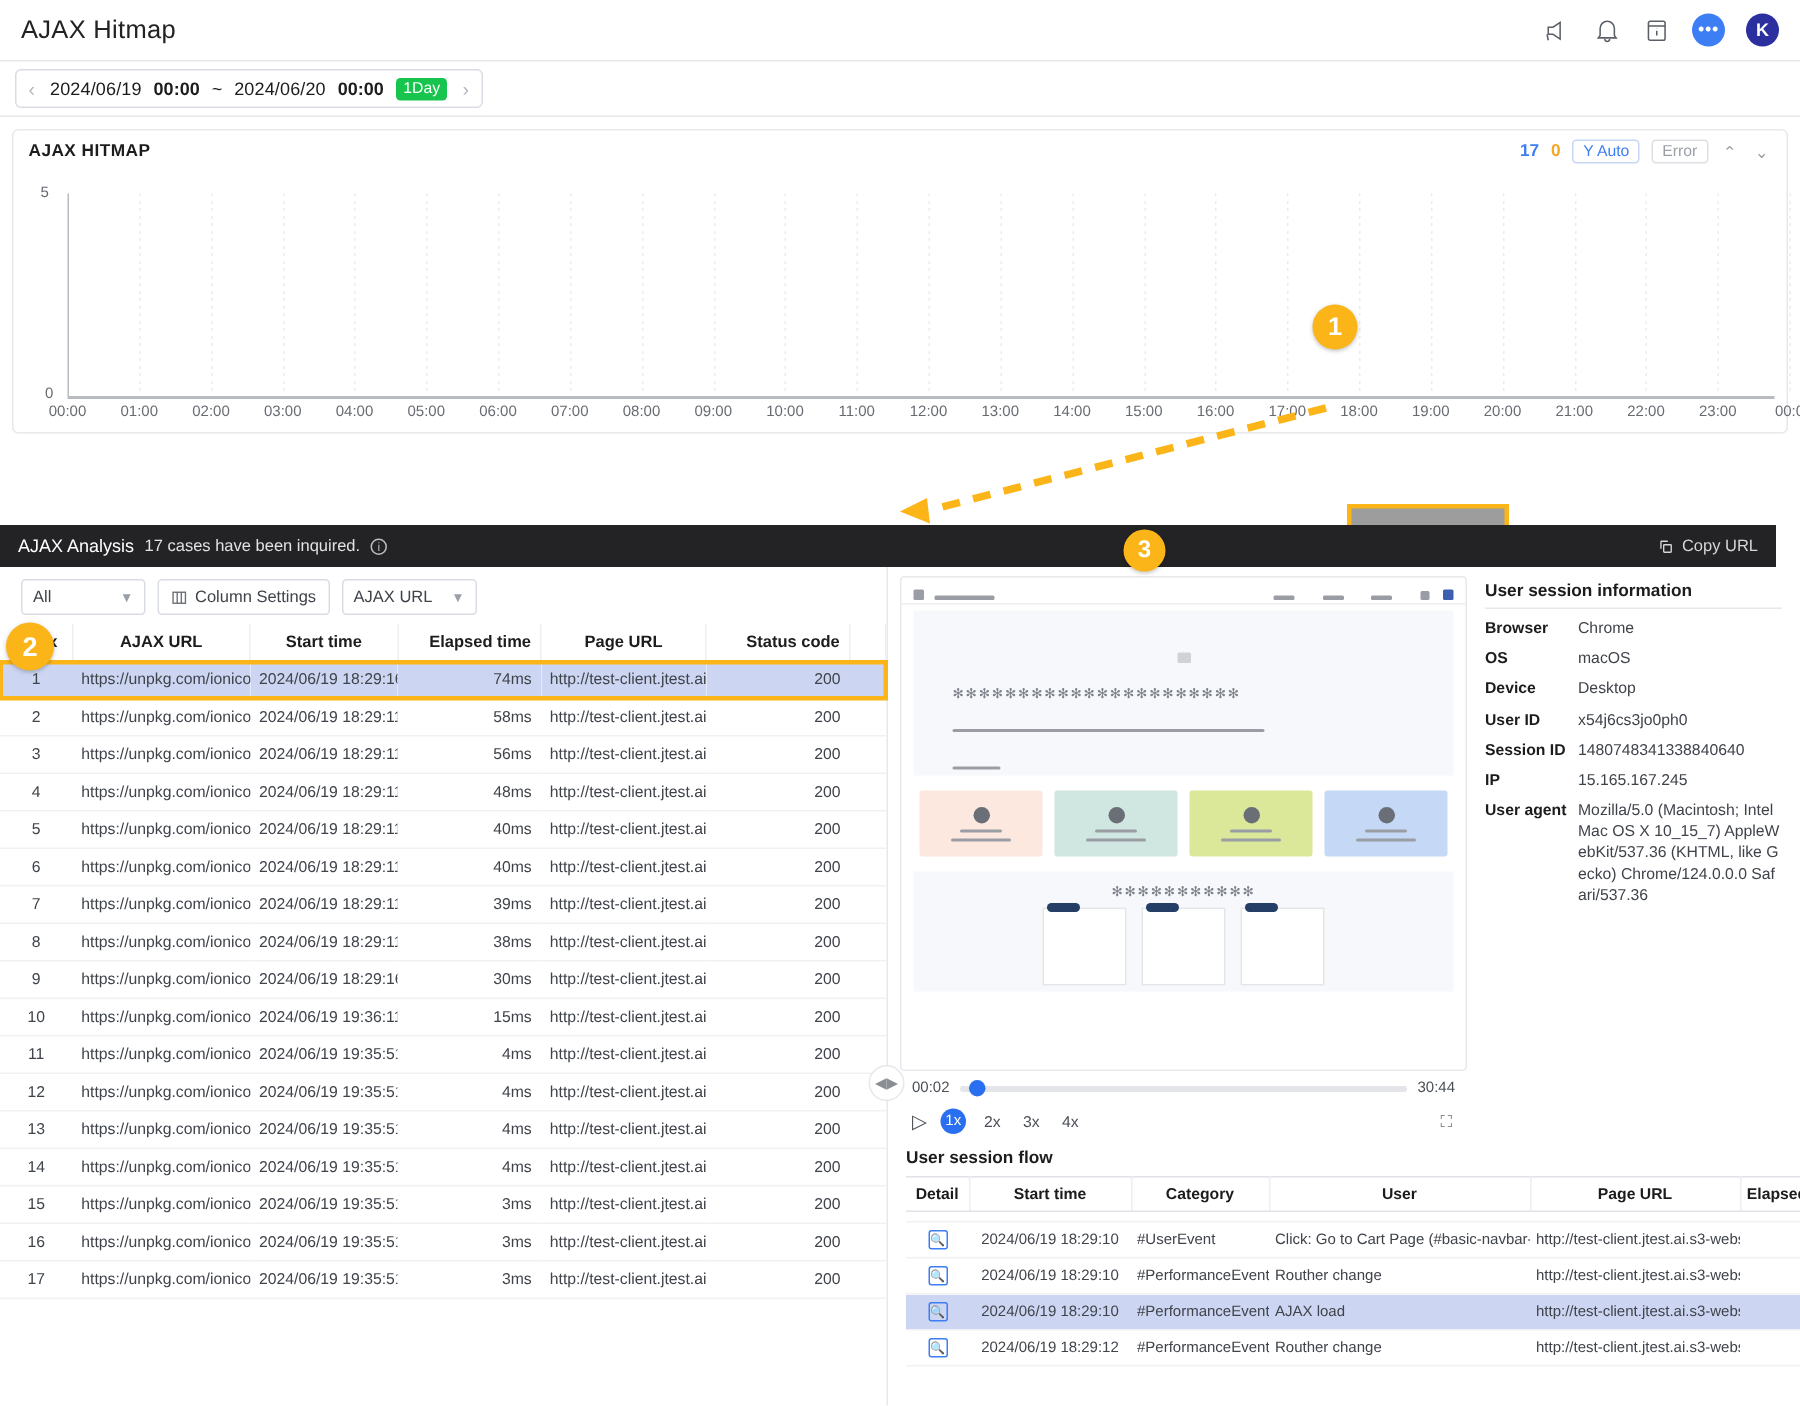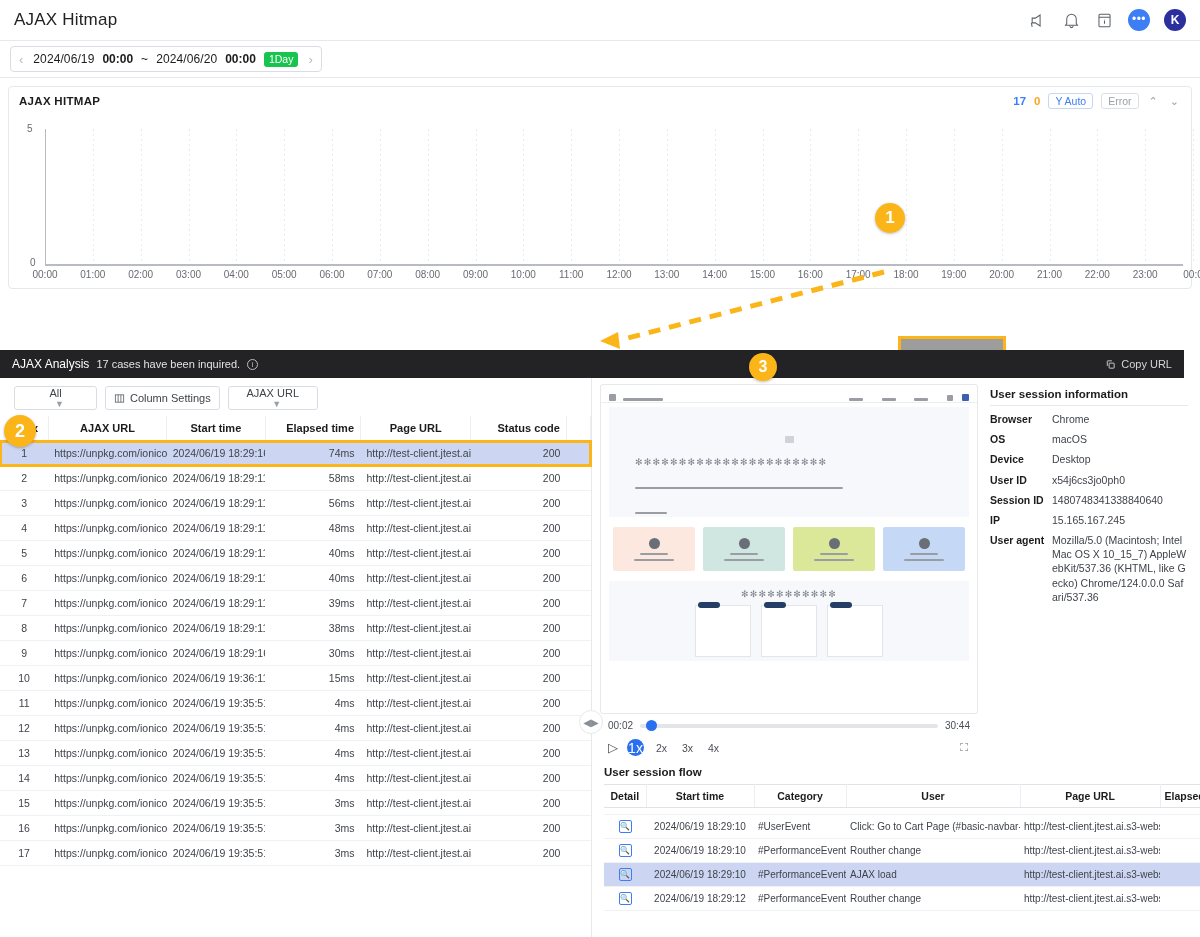--- a/index.html
+++ b/index.html
@@ -85,21 +85,21 @@
 
   
   .split { position:absolute; top:378px; left:0; right:0; bottom:0; display:flex; background:#fff;}
   .left-pane { width:592px; position:relative; border-right:1px solid #e6e8ec;}
   .right-pane { flex:1; position:relative; overflow:hidden;}
 
   
   .ltoolbar { display:flex; align-items:center; gap:8px; padding:8px 10px 6px 14px;}
   .sel {
     border:1px solid #d9dde3; border-radius:3px; height:24px; font-size:11px; color:#3f434a;
-    display:flex; align-items:center; justify-content:space-between; padding:0 7px; cursor:pointer; background:#fff;flex-direction:column;
+    display:flex; align-items:center; justify-content:space-between; padding:0 7px; cursor:pointer; background:#fff;
   }
   .sel .cv { color:#9aa0a8; font-size:9px; margin-left:8px;}
   .sel-all { width:83px; }
   .btn-colset { border:1px solid #d9dde3; border-radius:3px; height:24px; font-size:11px; color:#3f434a;
      display:flex; align-items:center; gap:5px; padding:0 8px; cursor:pointer; background:#fff;}
   .sel-ajax { width:90px; }
   .searchbox { flex:1; border:1px solid #d9dde3; border-radius:3px; height:24px; display:flex; align-items:center;
      padding:0 7px; gap:4px; background:#fff;}
   .searchbox input { border:0; outline:none; flex:1; font-size:11px; color:#3f434a; font-family:inherit;}
   .searchbox input::placeholder { color:#b6bac0;}
@@ -145,21 +145,21 @@
   .lower { background:#f7f8fb; margin:10px 8px 0 8px; height:80px; padding-top:8px;}
   .minicards { display:flex; gap:10px; justify-content:center; padding-top:6px;}
   .minicard { width:56px; height:52px; border:1px solid #e3e5e8; background:#fff; position:relative;}
   .minicard .tag { position:absolute; top:-4px; left:2px; width:22px; height:6px; border-radius:3px; background:#243e66;}
 
   .seekrow { display:flex; align-items:center; gap:7px; padding:6px 8px 0 8px; font-size:10px; color:#4a4f56;}
   .track { flex:1; height:4px; background:#e3e5e9; border-radius:2px; position:relative;}
   .knob { position:absolute; left:2%; top:-4px; width:11px; height:11px; background:#2a6ff0; border-radius:50%;}
   .ctrlrow { display:flex; align-items:center; gap:9px; padding:8px 10px 6px 8px; font-size:10.5px; color:#4a4f56;}
   .spd { width:17px; height:17px; border-radius:50%; display:flex; align-items:center; justify-content:center; cursor:pointer;}
-  .spd.on { background:#2a6ff0; color:#fff; font-size:14px;}
+  .spd.on { background:#2a6ff0; color:#fff; font-size:10px;}
 
   .sess-info { flex:1; padding:4px 4px 0 4px;}
   .si-title { font-size:11.5px; font-weight:bold; color:#1c1c1c; margin-bottom:5px;}
   .si-row { display:flex; font-size:10.5px; margin-bottom:6px; line-height:1.35;}
   .si-k { width:62px; font-weight:bold; color:#1c1c1c; flex-shrink:0;}
   .si-v { color:#3f434a; word-break:break-all;}
   .si-divider { border-bottom:1px solid #e6e8ec; margin:0 0 6px 0;}
 
   .flow { padding:4px 6px 0 12px;}
   .flow-title { font-size:11.5px; font-weight:bold; color:#1c1c1c; margin-bottom:6px;}

